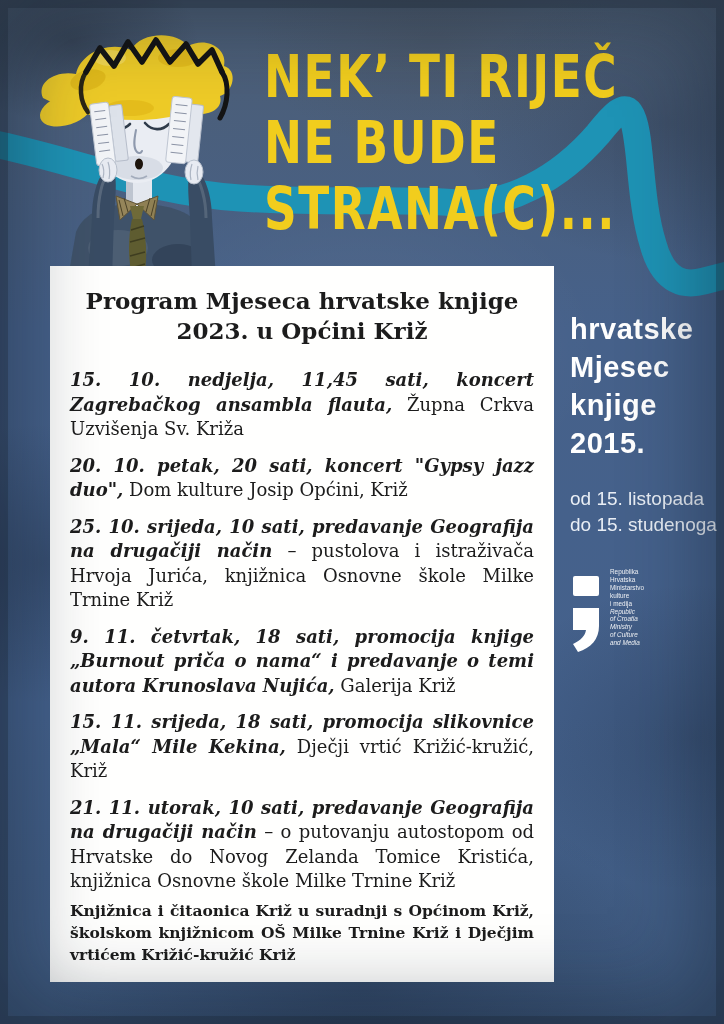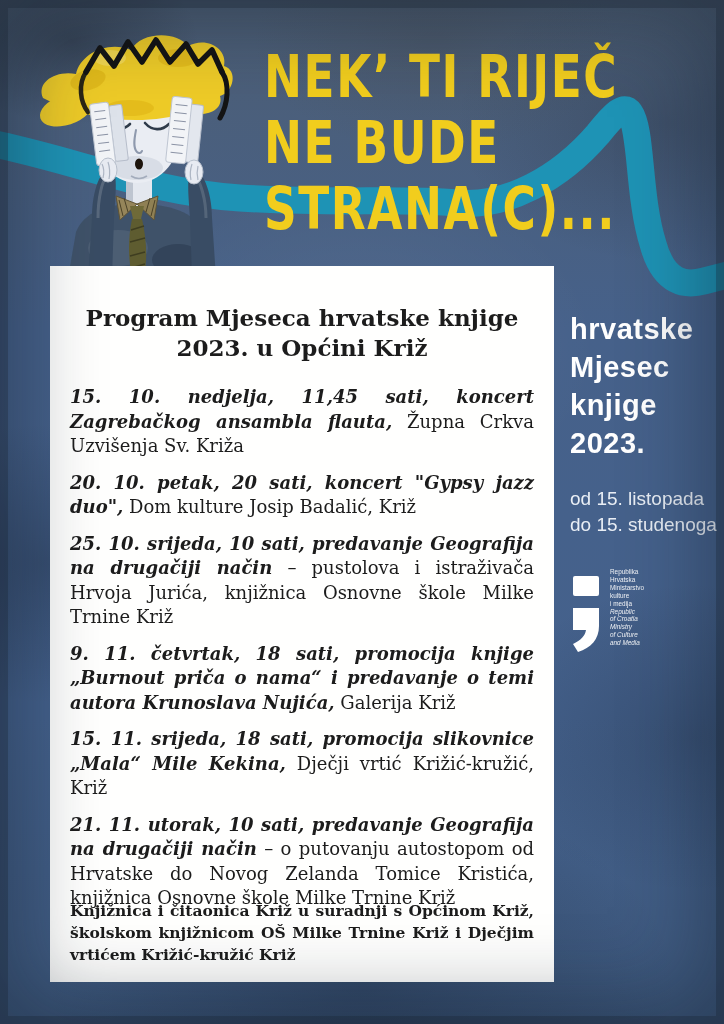--- a/index.html
+++ b/index.html
@@ -23,21 +23,21 @@
   .wave{position:absolute;left:0;top:0;z-index:1;}
   
   .figure{position:absolute;left:28px;top:18px;z-index:2;}
   
   .headline{position:absolute;left:264px;top:44px;z-index:3;
     transform:scaleX(.77);transform-origin:left top;color:#f1cd1d;
     font-family:"DejaVu Sans",sans-serif;font-weight:bold;
     font-size:59px;line-height:66px;letter-spacing:2px;white-space:nowrap;}
   
   .program-box{position:absolute;left:50px;top:266px;width:504px;height:716px;z-index:5;
-    background:#fffffe;box-sizing:border-box;padding:31px 20px 16px;overflow:hidden;
+    background:#fffffe;box-sizing:border-box;padding:14px 20px 16px;overflow:hidden;
     font-family:"DejaVu Serif","Liberation Serif",serif;color:#1c1c1c;}
   .program-heading{font-size:23px;line-height:30px;font-weight:bold;text-align:center;
     margin:6px 4px 22px;}
   .event{font-size:18px;line-height:24.5px;text-align:justify;margin:0 0 12px;}
   .ev-bold{font-weight:bold;font-style:italic;}
   .program-footer{position:absolute;left:20px;right:20px;bottom:16px;
     font-size:15.5px;line-height:22px;font-weight:bold;text-align:justify;}
   
   .sidebar{position:absolute;left:570px;top:310px;width:150px;z-index:3;color:#fff;}
   .campaign div{font-weight:bold;font-size:29px;line-height:38px;letter-spacing:.5px;}
@@ -126,35 +126,35 @@
   <div class="headline">
     <div>NEK’ TI RIJEČ</div>
     <div>NE BUDE</div>
     <div>STRANA(C)...</div>
   </div>
 
   <div class="program-box">
     <div class="program-heading">Program Mjeseca hrvatske knjige 2023. u Općini Križ</div>
 
     <p class="event"><span class="ev-bold">15. 10. nedjelja, 11,45 sati, koncert Zagrebačkog ansambla flauta,</span><span> Župna Crkva Uzvišenja Sv. Križa</span></p>
-    <p class="event"><span class="ev-bold">20. 10. petak, 20 sati, koncert "Gypsy jazz duo",</span><span> Dom kulture Josip Badalić, Križ</span></p>
+    <p class="event"><span class="ev-bold">20. 10. petak, 20 sati, koncert "Gypsy jazz duo",</span><span> Dom kulture Josip Općini, Križ</span></p>
     <p class="event"><span class="ev-bold">25. 10. srijeda, 10 sati, predavanje Geografija na drugačiji način</span><span> – pustolova i istraživača Hrvoja Jurića, knjižnica Osnovne škole Milke Trnine Križ</span></p>
     <p class="event"><span class="ev-bold">9. 11. četvrtak, 18 sati, promocija knjige „Burnout priča o nama“ i predavanje o temi autora Krunoslava Nujića,</span><span> Galerija Križ</span></p>
     <p class="event"><span class="ev-bold">15. 11. srijeda, 18 sati, promocija slikovnice „Mala“ Mile Kekina,</span><span> Dječji vrtić Križić-kružić, Križ</span></p>
     <p class="event"><span class="ev-bold">21. 11. utorak, 10 sati, predavanje Geografija na drugačiji način</span><span> – o putovanju autostopom od Hrvatske do Novog Zelanda Tomice Kristića, knjižnica Osnovne škole Milke Trnine Križ</span></p>
 
     <div class="program-footer">Knjižnica i čitaonica Križ u suradnji s Općinom Križ, školskom knjižnicom OŠ Milke Trnine Križ i Dječjim vrtićem Križić-kružić Križ</div>
   </div>
 
   <div class="sidebar">
     <div class="campaign">
       <div>hrvatske</div>
       <div>Mjesec</div>
       <div>knjige</div>
-      <div>2023.</div>
+      <div>2015.</div>
     </div>
     <div class="dates">
       <div>od 15. listopada</div>
       <div>do 15. studenoga</div>
     </div>
     <div class="ministry">
       <svg width="32" height="84" viewBox="0 0 32 84">
         <rect x="3" y="8" width="26" height="20" rx="2" fill="#fff"></rect>
         <path d="M3,40 h26 v18 c0,13 -8,22 -21,26 l-5,-8 c8,-4 12,-8 13,-14 h-13 z" fill="#fff"></path>
       </svg>

